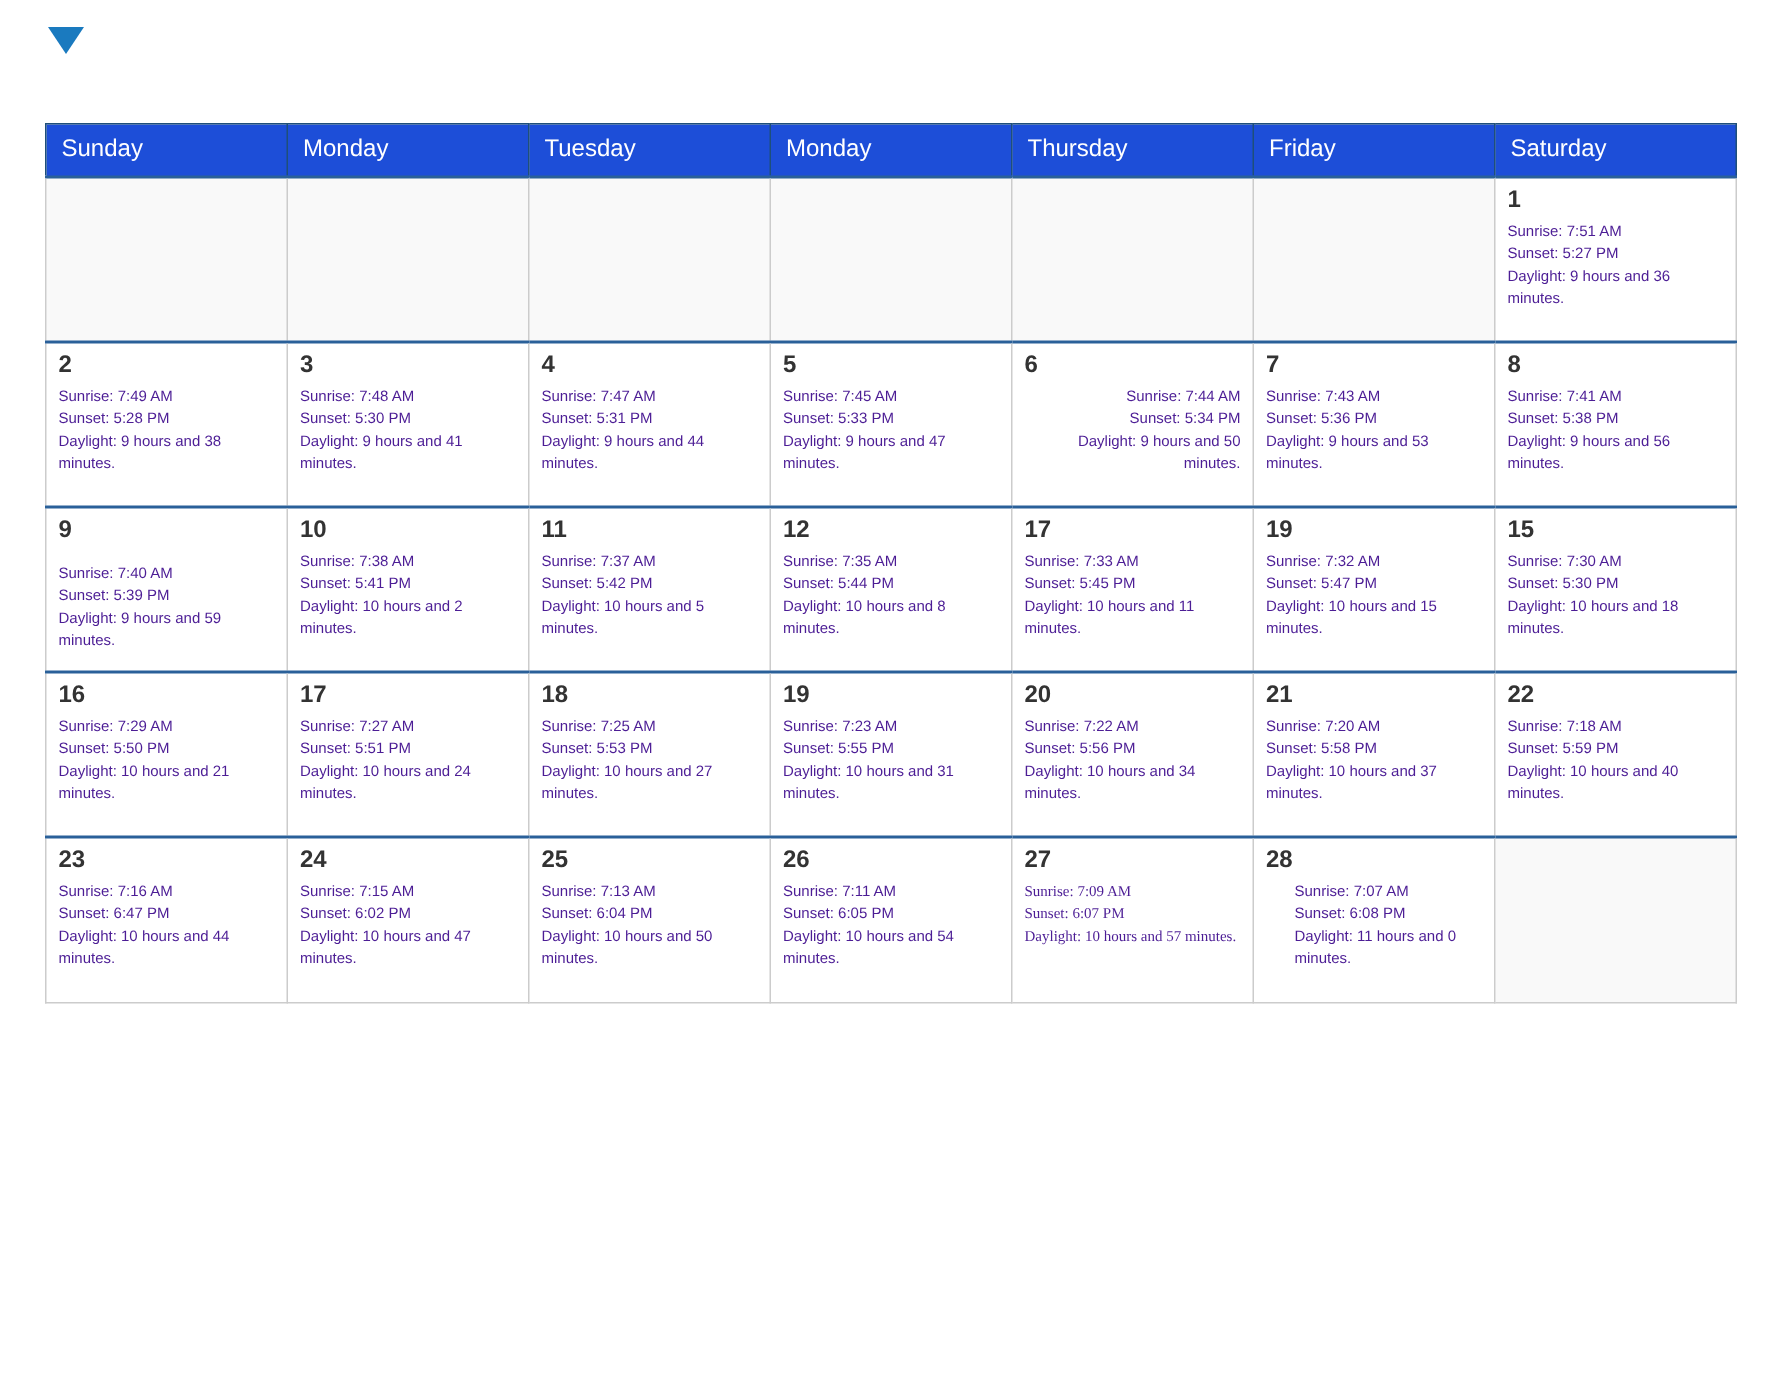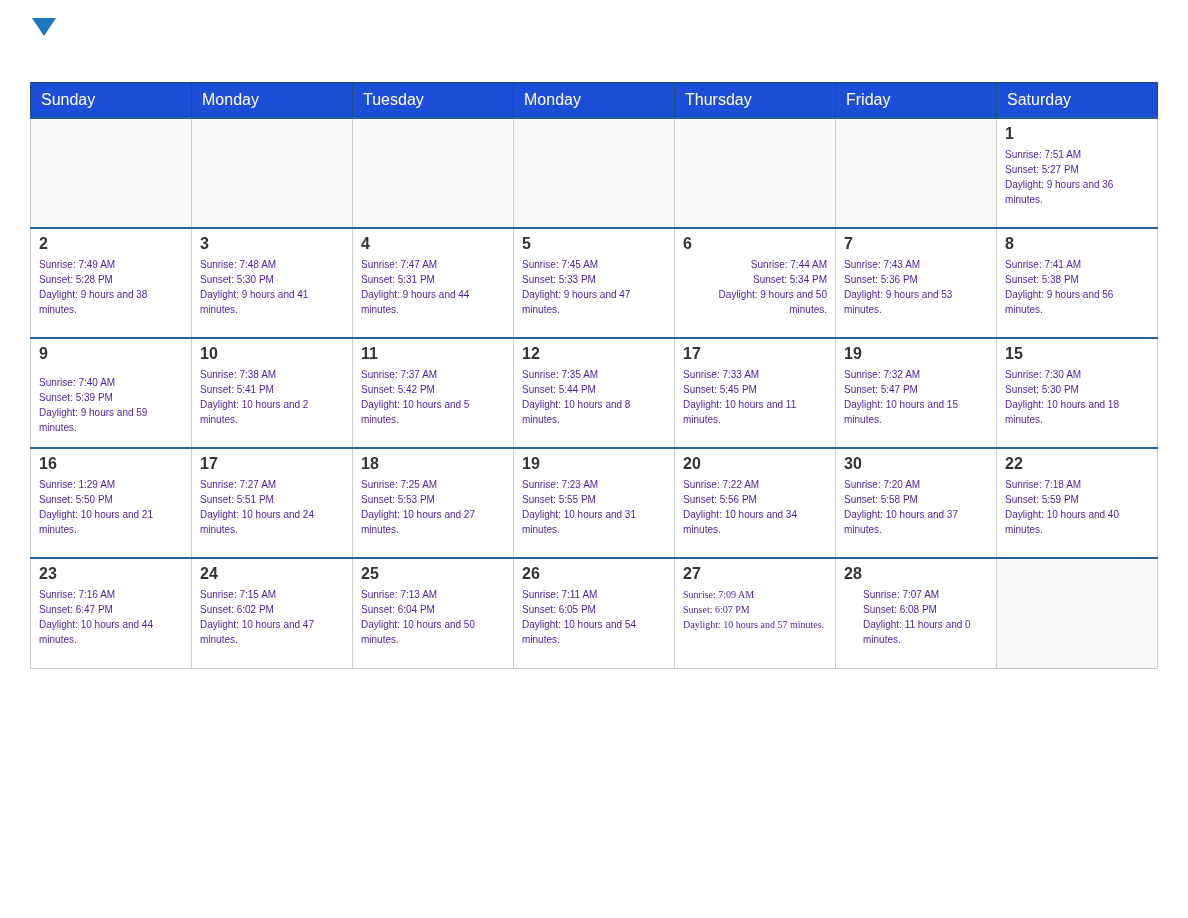--- a/index.html
+++ b/index.html
@@ -238,21 +238,21 @@
         <td>
           <span class="day-number">15</span>
           <div class="day-info" style="white-space: pre-line;">Sunrise: 7:30 AM
 Sunset: 5:30 PM
 Daylight: 10 hours and 18 minutes.</div>
         </td>
       </tr>
       <tr class="week-row">
         <td>
           <span class="day-number">16</span>
-          <div class="day-info" style="white-space: pre-line;">Sunrise: 1:29 AM
+          <div class="day-info" style="white-space: pre-line;">Sunrise: 7:29 AM
 Sunset: 5:50 PM
 Daylight: 10 hours and 21 minutes.</div>
         </td>
         <td>
           <span class="day-number">17</span>
           <div class="day-info" style="white-space: pre-line;">Sunrise: 7:27 AM
 Sunset: 5:51 PM
 Daylight: 10 hours and 24 minutes.</div>
         </td>
         <td>
@@ -267,21 +267,21 @@
 Sunset: 5:55 PM
 Daylight: 10 hours and 31 minutes.</div>
         </td>
         <td>
           <span class="day-number">20</span>
           <div class="day-info" style="white-space: pre-line;">Sunrise: 7:22 AM
 Sunset: 5:56 PM
 Daylight: 10 hours and 34 minutes.</div>
         </td>
         <td>
-          <span class="day-number">30</span>
+          <span class="day-number">21</span>
           <div class="day-info" style="white-space: pre-line;">Sunrise: 7:20 AM
 Sunset: 5:58 PM
 Daylight: 10 hours and 37 minutes.</div>
         </td>
         <td>
           <span class="day-number">22</span>
           <div class="day-info" style="white-space: pre-line;">Sunrise: 7:18 AM
 Sunset: 5:59 PM
 Daylight: 10 hours and 40 minutes.</div>
         </td>

